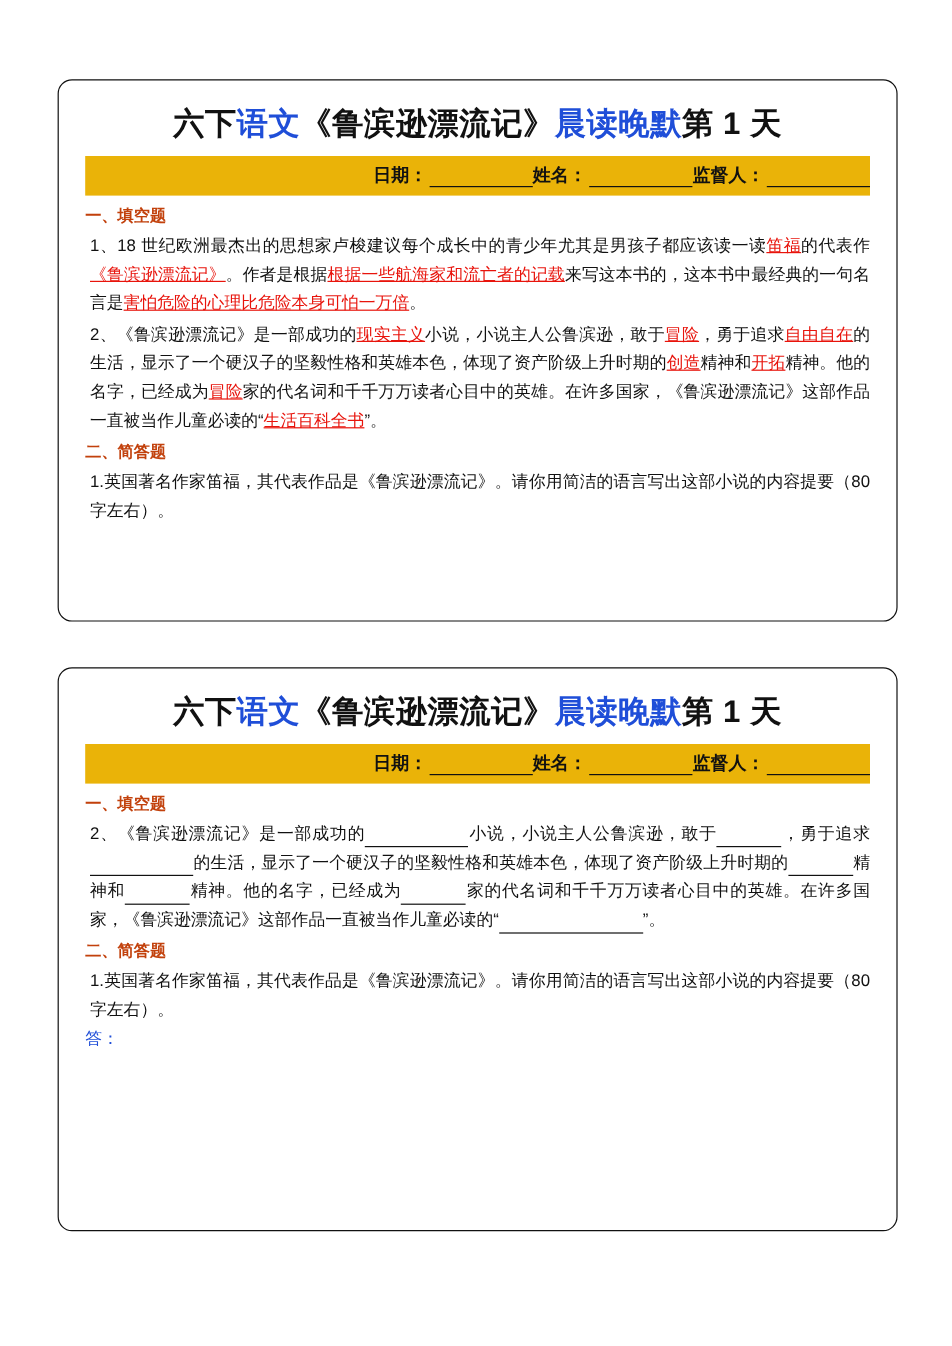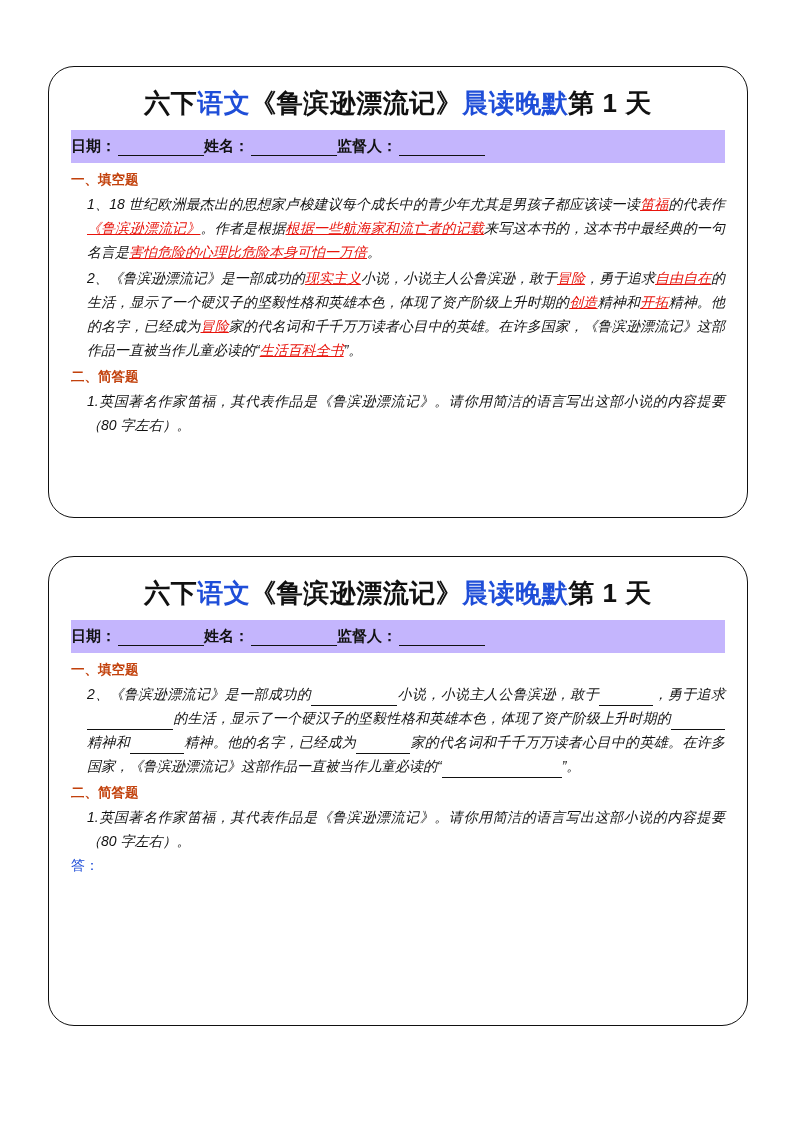--- a/index.html
+++ b/index.html
@@ -20,45 +20,45 @@
     height: 1122px;
     padding: 0;
     box-sizing: border-box;
     position: relative;
   }
   .card {
     position: absolute;
     left: 48px;
     width: 700px;
     border: 1.6px solid #111;
-    border-radius: 26px;
+    border-radius: 12px;
     box-sizing: border-box;
     background: #fff;
     padding: 14px 22px 18px 22px;
   }
   .card-1 { top: 66px; height: 452px; }
   .card-2 { top: 556px; height: 470px; }
 
   .title {
     text-align: center;
     font-size: 26px;
     font-weight: 700;
     letter-spacing: 0.5px;
     margin: 6px 0 10px 0;
     line-height: 1.25;
     white-space: nowrap;
   }
   .title .blue { color: #1f4ed8; }
   .title .black { color: #111; }
 
   .meta-bar {
-    background: #c4b5fd;
+    background: #eab308;
     padding: 7px 0;
     display: flex;
-    justify-content: flex-start;
+    justify-content: flex-end;
     align-items: center;
     font-size: 15px;
     font-weight: 700;
     color: #111;
     margin-bottom: 8px;
   }
   .meta-item { white-space: nowrap; }
   .meta-item .blank {
     display: inline-block;
     border-bottom: 1.4px solid #111;
@@ -71,24 +71,23 @@
   .section-head {
     color: #c2410c;
     font-weight: 700;
     font-size: 13.5px;
     margin: 6px 0 3px 0;
   }
 
   p.body {
     font-size: 14px;
     line-height: 1.72;
-    margin: 0 0 2px 16px;
+    margin: 0 0 2px 4px;
     text-align: justify;
     text-justify: inter-ideograph;
-    font-style: italic;
   }
   .ans {
     color: #e8140c;
     font-size: 14px;
     line-height: 1.72;
     margin: 2px 0 0 0;
     text-align: justify;
   }
   .ans .lbl { color: #e8140c; }
   .red-u { color: #e8140c; text-decoration: underline; text-decoration-color: #e8140c; }

